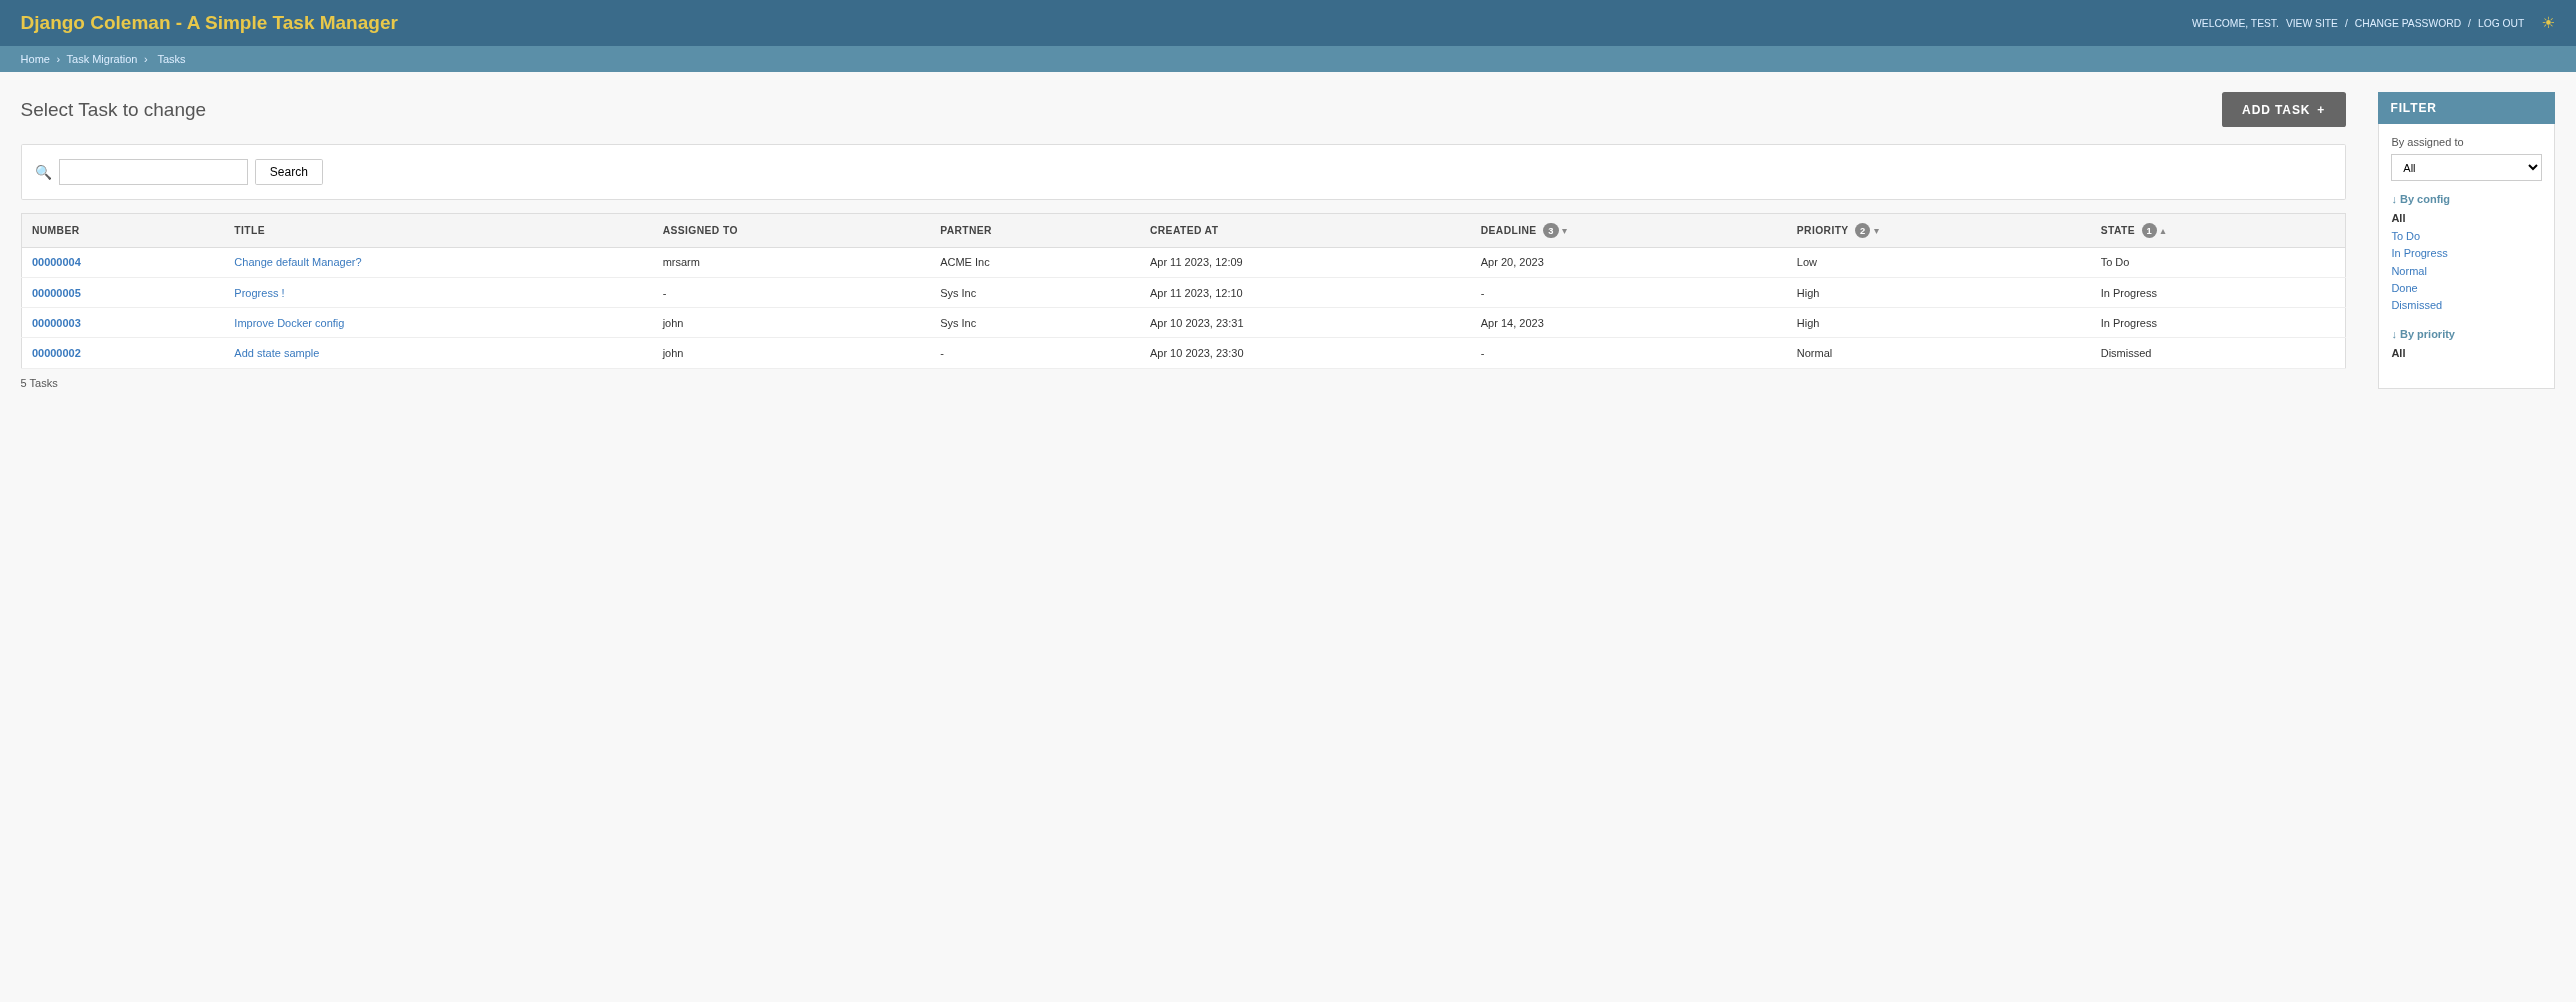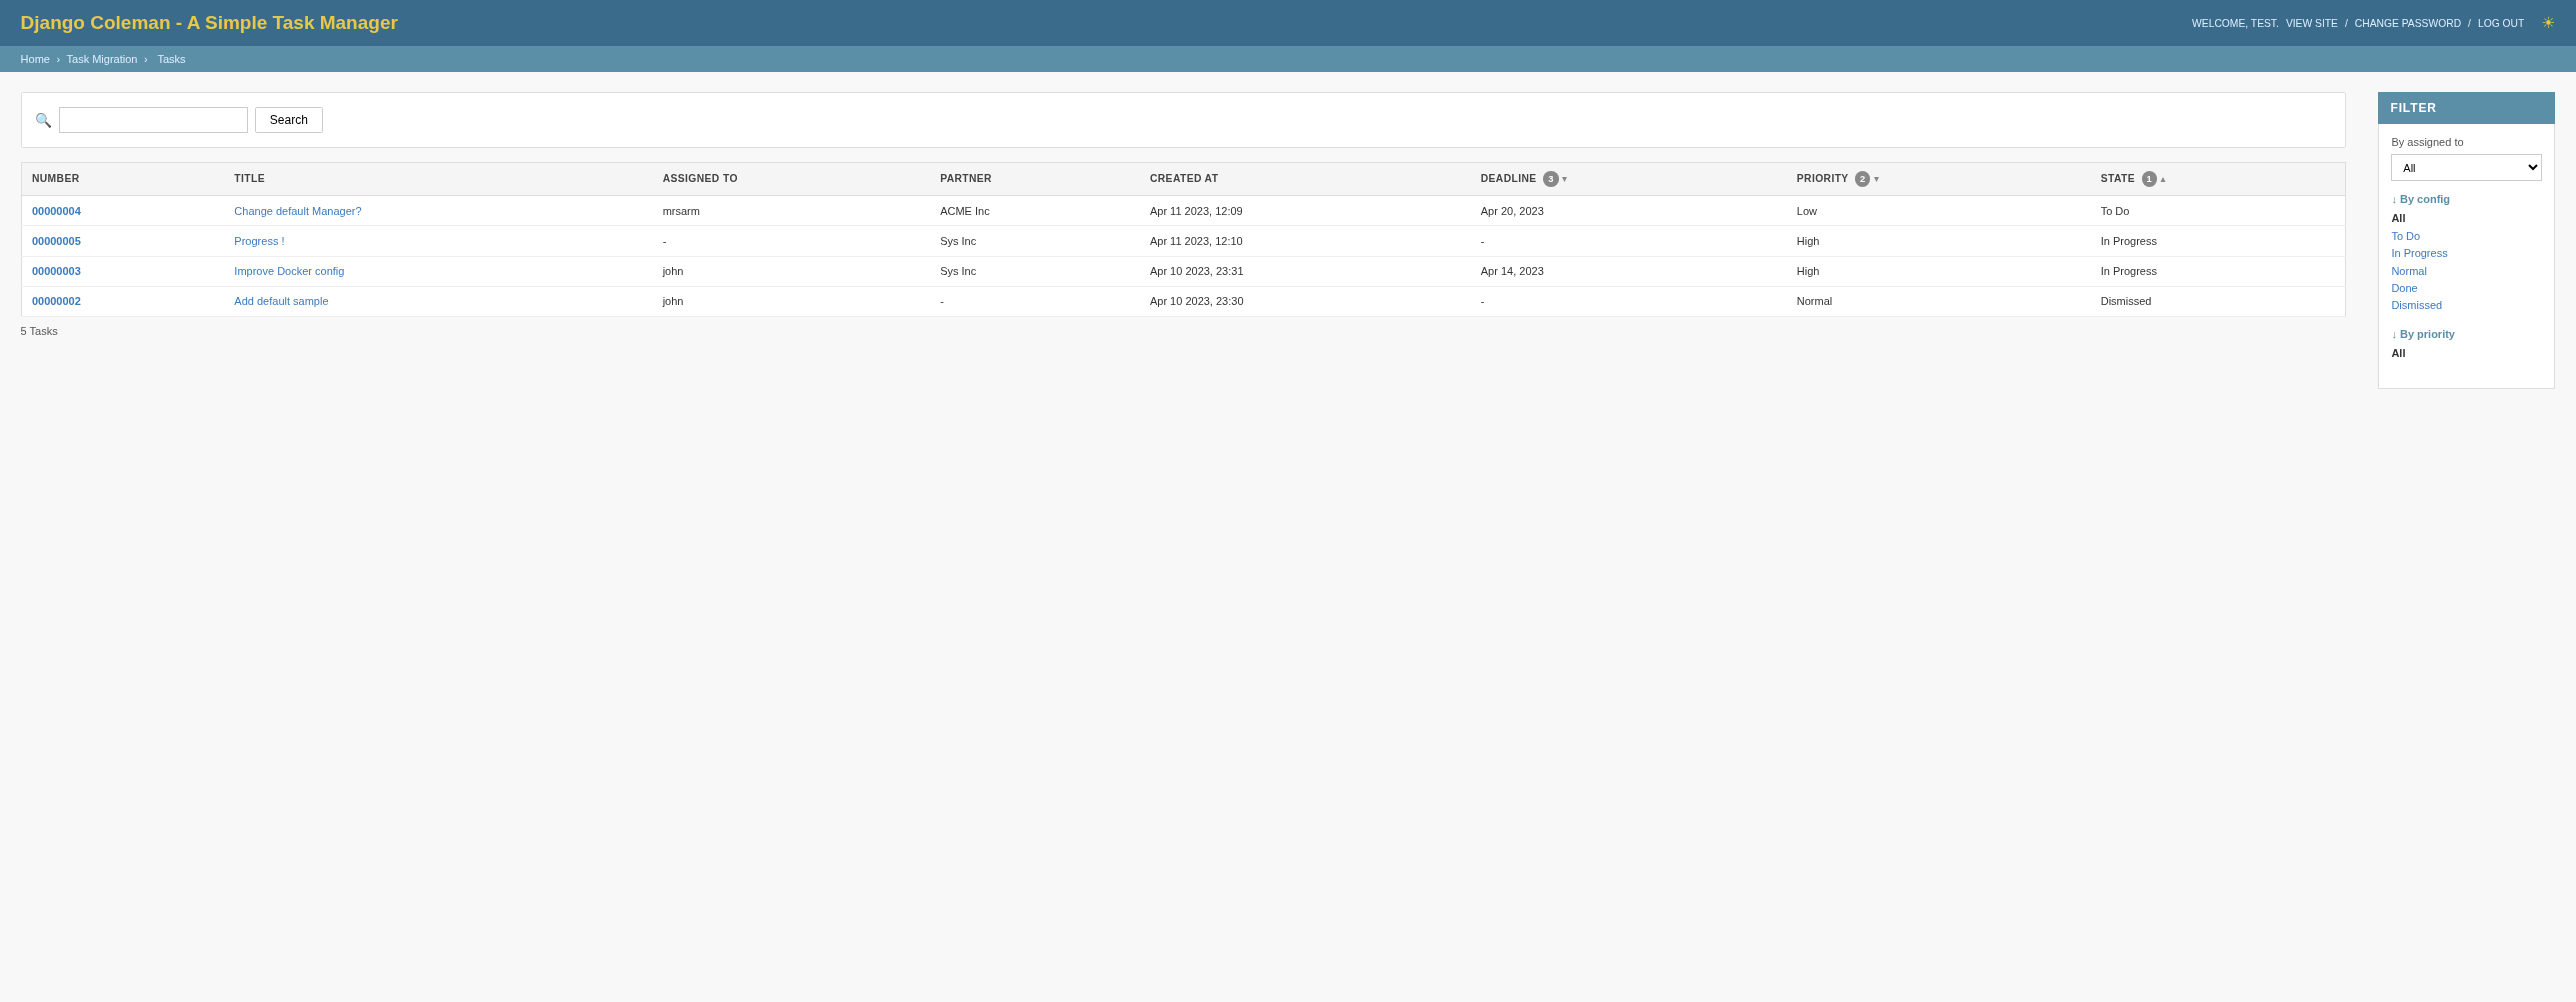--- a/index.html
+++ b/index.html
@@ -246,20 +246,27 @@
   <span> › </span>
   <a href="#">Task Migration</a>
   <span> › </span>
   <span>Tasks</span>
 </div>
 
 <div class="main-container">
 
   <div class="content">
 
+    <div class="page-header">
+      <h1 class="page-title">Select Task to change</h1>
+      <button class="add-task-btn">
+        <span>ADD TASK</span>
+        <span>+</span>
+      </button>
+    </div>
 
     <div class="search-bar">
       <span class="search-icon-wrap">🔍</span>
       <input class="search-input" type="text" placeholder="" style="">
       <button class="search-btn">Search</button>
     </div>
 
     <table class="task-table">
       <thead>
         <tr>
@@ -299,21 +306,21 @@
       <td><a href="#" class="task-title">Improve Docker config</a></td>
       <td>john</td>
       <td>Sys Inc</td>
       <td>Apr 10 2023, 23:31</td>
       <td>Apr 14, 2023</td>
       <td>High</td>
       <td>In Progress</td>
     </tr>
           <tr>
       <td><a href="#" class="task-number">00000002</a></td>
-      <td><a href="#" class="task-title">Add default sample</a></td>
+      <td><a href="#" class="task-title">Add state sample</a></td>
       <td>john</td>
       <td>-</td>
       <td>Apr 10 2023, 23:30</td>
       <td>-</td>
       <td>Normal</td>
       <td>Dismissed</td>
     </tr>
         </tbody>
     </table>
 

